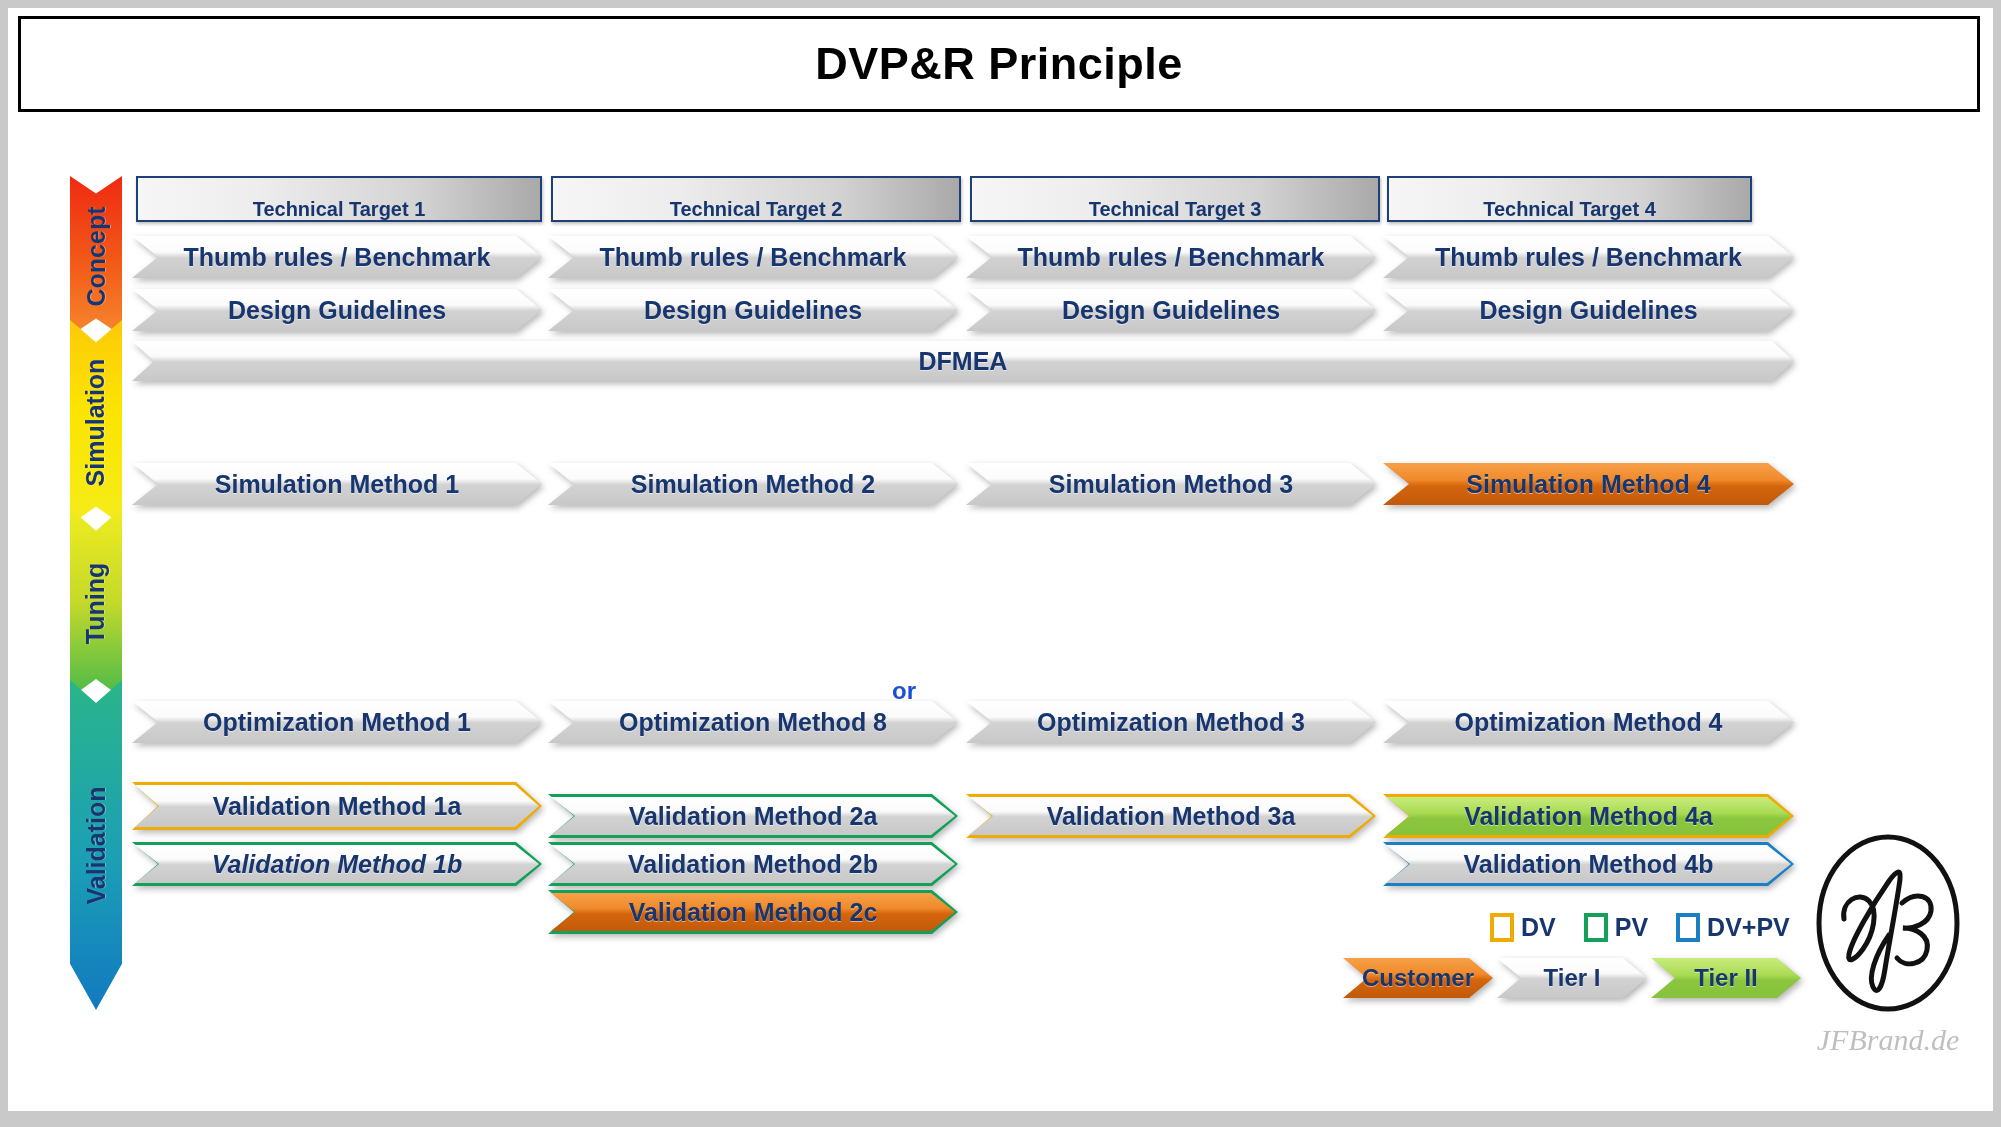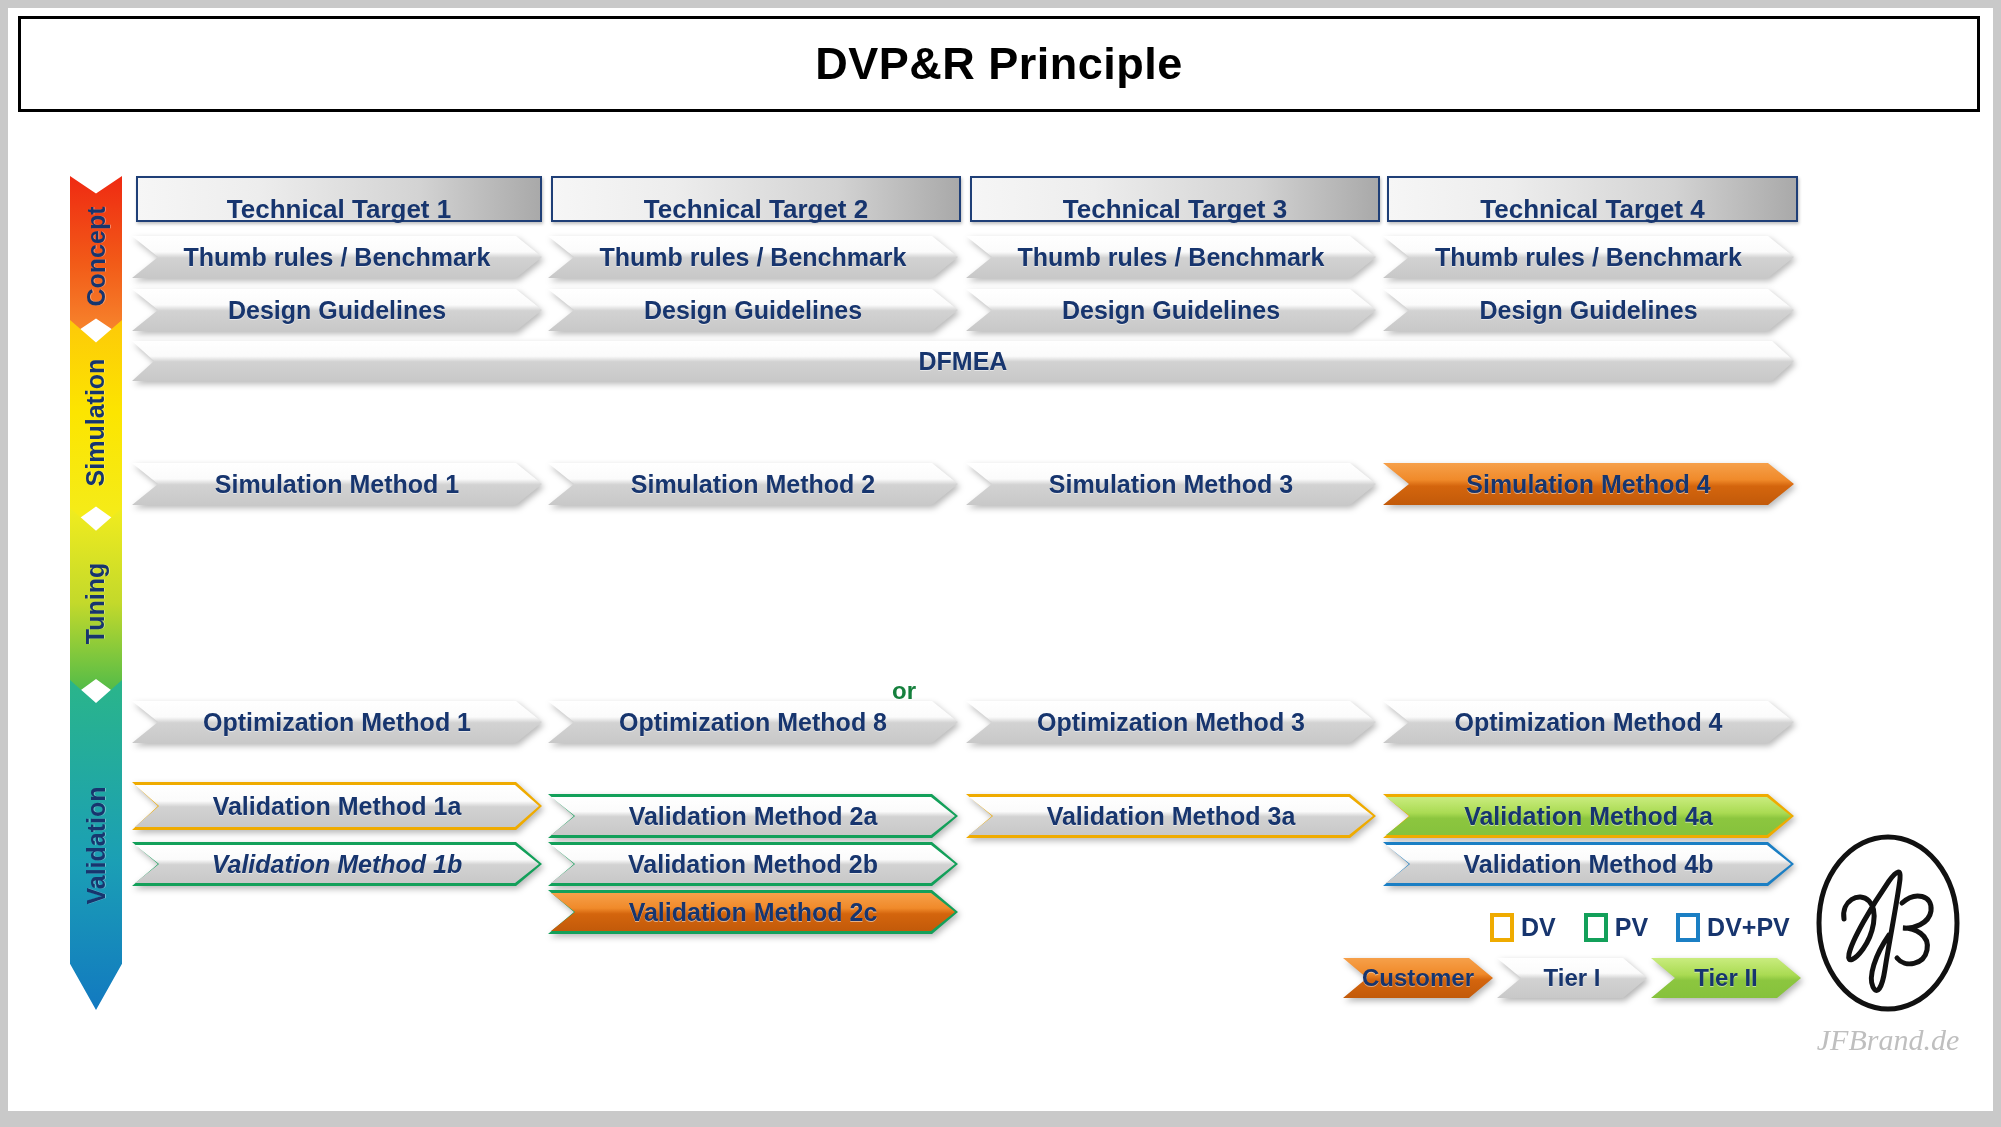--- a/index.html
+++ b/index.html
@@ -63,21 +63,21 @@
 
   
   .tgt{
     position:absolute;height:46px;
     border:2px solid #1f3f77;
     background:linear-gradient(90deg,#f6f6f6 0%,#ededed 30%,#d3d3d3 70%,#a9a9a9 100%);
     display:flex;align-items:center;justify-content:center;
     box-sizing:border-box;
     box-shadow:1px 2px 3px rgba(0,0,0,.25);
   }
-  .tgt span{font-size:26px;font-weight:bold;color:#17356e;margin-top:20px;}
+  .tgt span{font-size:20px;font-weight:bold;color:#17356e;margin-top:20px;}
 
   
   .bar{
     position:absolute;height:42px;
     display:flex;align-items:center;justify-content:center;
     box-sizing:border-box;
     filter:drop-shadow(2px 3px 3px rgba(0,0,0,.28));
   }
   .bar .shape{
     position:absolute;inset:0;
@@ -98,21 +98,21 @@
   .fill-green {background:linear-gradient(180deg,#c9ec7e 0%,#aadb53 42%,#8cc63f 56%,#86c23c 100%);}
   .out-gold   {background:#efab00;}
   .out-green  {background:#13a05a;}
   .out-blue   {background:#1b7fc4;}
 
   
   .wide{height:40px;}
   .wide .shape{clip-path:polygon(0 0, calc(100% - 22px) 0, 100% 50%, calc(100% - 22px) 100%, 0 100%, 22px 50%);}
 
   .or-label{
-    position:absolute;font-size:24px;font-weight:bold;color:#15803d;
+    position:absolute;font-size:24px;font-weight:bold;color:#1d4ed8;
   }
 
   
   .legend-keys{
     position:absolute;display:flex;align-items:center;gap:7px;
     font-size:25px;font-weight:bold;color:#17356e;
   }
   .swatch{
     width:24px;height:29px;background:#ffffff;box-sizing:border-box;
     border:4px solid #efab00;display:inline-block;
@@ -170,21 +170,21 @@
 
     <div class="tgt" style="left:128px;top:168px;width:406px;">
       <span>Technical Target 1</span>
       </div>
     <div class="tgt" style="left:543px;top:168px;width:410px;">
       <span>Technical Target 2</span>
       </div>
     <div class="tgt" style="left:962px;top:168px;width:410px;">
       <span>Technical Target 3</span>
       </div>
-    <div class="tgt" style="left:1379px;top:168px;width:411px;">
+    <div class="tgt" style="left:1379px;top:168px;width:365px;">
       <span>Technical Target 4</span>
       </div>
 
     <div class="bar" style="left:124px;top:228px;width:410px;">
       <div class="shape fill-grey"></div>
       <span class="txt">Thumb rules / Benchmark</span>
       </div>
     <div class="bar" style="left:540px;top:228px;width:410px;">
       <div class="shape fill-grey"></div>
       <span class="txt">Thumb rules / Benchmark</span>

